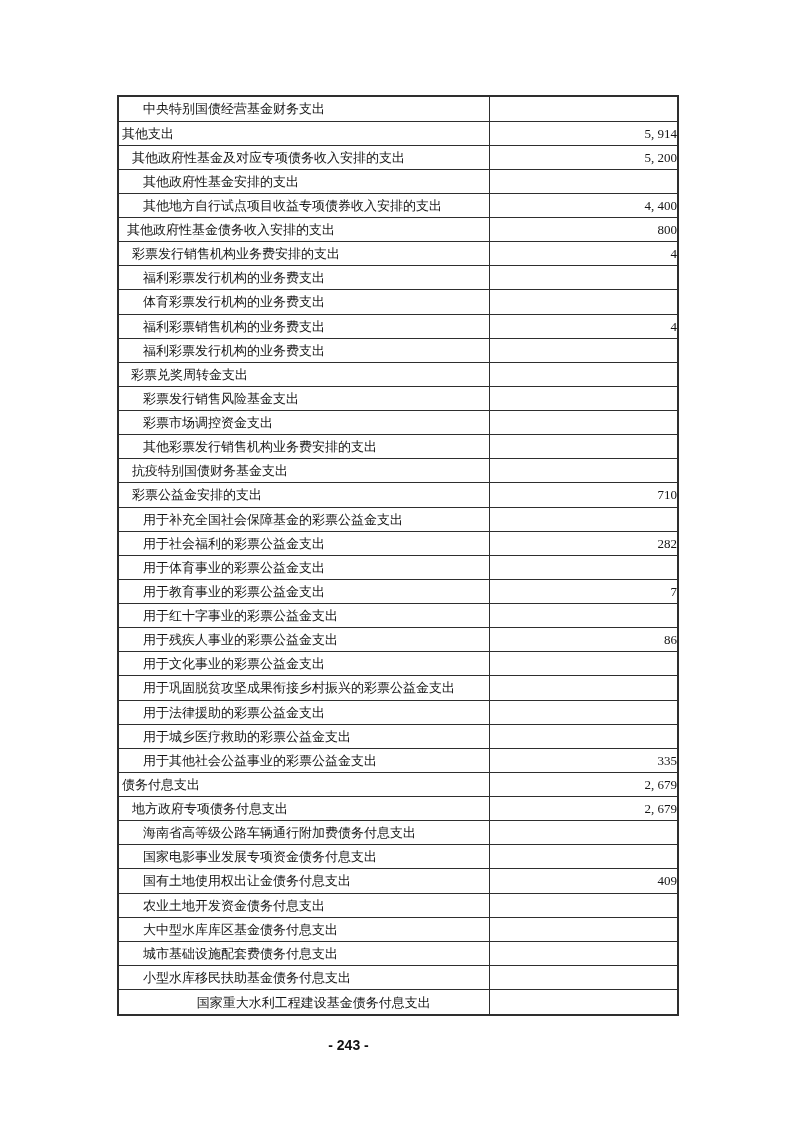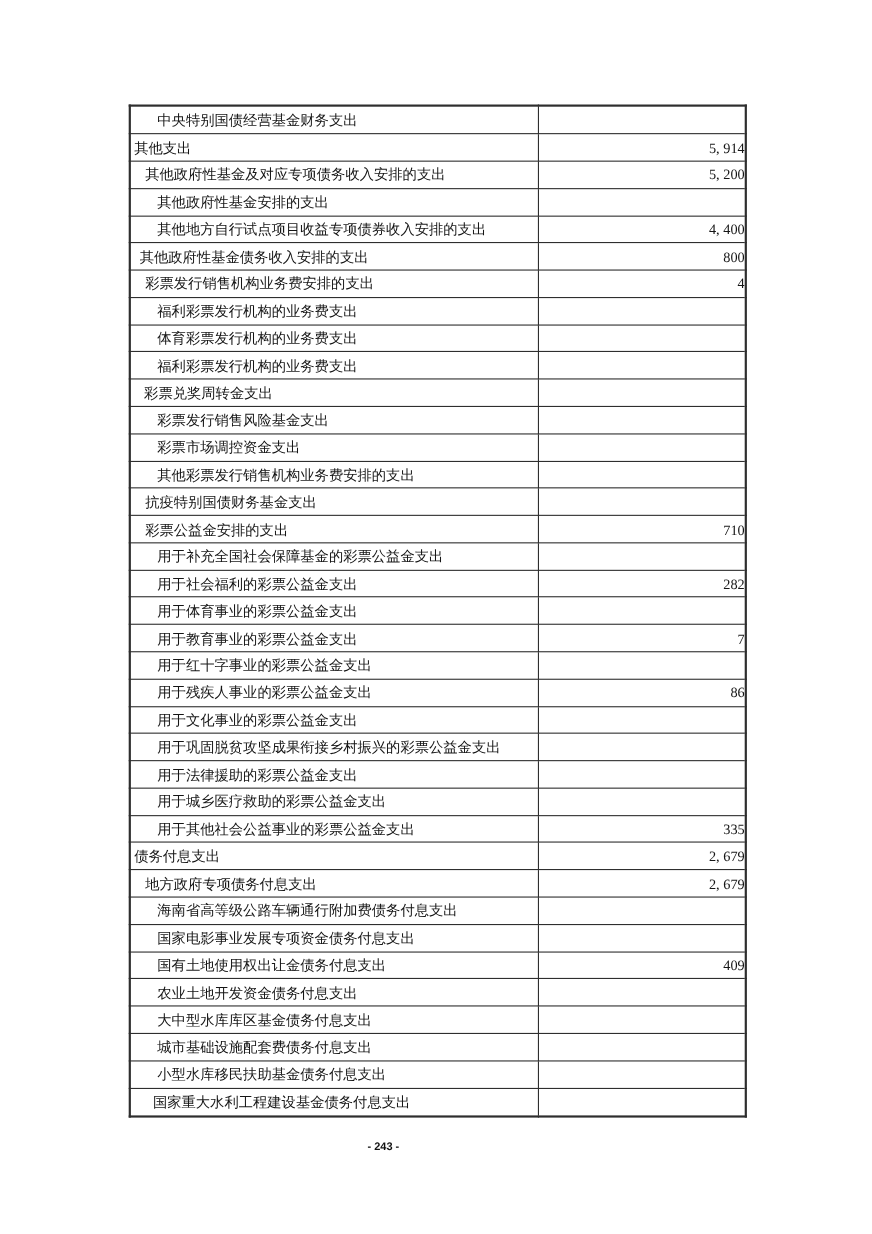--- a/index.html
+++ b/index.html
@@ -42,21 +42,21 @@
     text-align: right;
     padding-right: 4px;
   }
   .page-number {
     position: absolute;
     left: 0;
     top: 1037px;
     width: 100%;
     text-align: center;
     font-family: "Liberation Sans", "DejaVu Sans", sans-serif;
-    font-size: 10px;
+    font-size: 14px;
     font-weight: bold;
     color: #111111;
   }
 </style>
 </head>
 <body>
 
 <div class="page">
 
   <table class="budget-table">
@@ -95,20 +95,24 @@
         </tr>
         <tr>
           <td class="item-cell" style="padding-left: 24px;">福利彩票发行机构的业务费支出</td>
           <td class="amount-cell"></td>
         </tr>
         <tr>
           <td class="item-cell" style="padding-left: 24px;">体育彩票发行机构的业务费支出</td>
           <td class="amount-cell"></td>
         </tr>
         <tr>
+          <td class="item-cell" style="padding-left: 24px;">福利彩票销售机构的业务费支出</td>
+          <td class="amount-cell">4</td>
+        </tr>
+        <tr>
           <td class="item-cell" style="padding-left: 24px;">福利彩票发行机构的业务费支出</td>
           <td class="amount-cell"></td>
         </tr>
         <tr>
           <td class="item-cell" style="padding-left: 12px;">彩票兑奖周转金支出</td>
           <td class="amount-cell"></td>
         </tr>
         <tr>
           <td class="item-cell" style="padding-left: 24px;">彩票发行销售风险基金支出</td>
           <td class="amount-cell"></td>
@@ -203,21 +207,21 @@
         </tr>
         <tr>
           <td class="item-cell" style="padding-left: 24px;">城市基础设施配套费债务付息支出</td>
           <td class="amount-cell"></td>
         </tr>
         <tr>
           <td class="item-cell" style="padding-left: 24px;">小型水库移民扶助基金债务付息支出</td>
           <td class="amount-cell"></td>
         </tr>
         <tr>
-          <td class="item-cell" style="padding-left: 20px;">国家重大水利工程建设基金债务付息支出</td>
+          <td class="item-cell" style="padding-left: 20px; text-align: center;">国家重大水利工程建设基金债务付息支出</td>
           <td class="amount-cell"></td>
         </tr>
       </tbody>
   </table>
 
   <div class="page-number">- 243 -</div>
 
 </div>
 
 </body></html>

